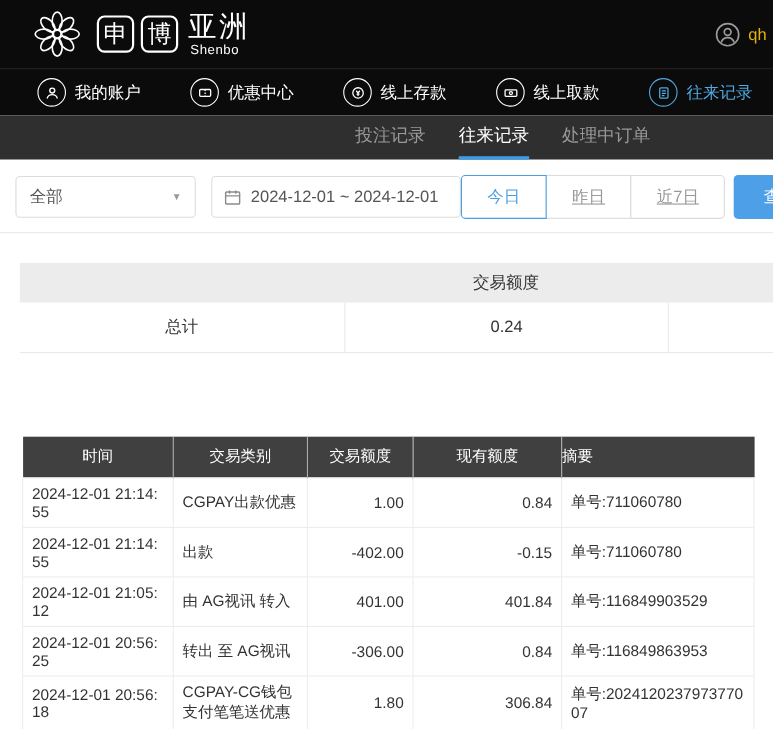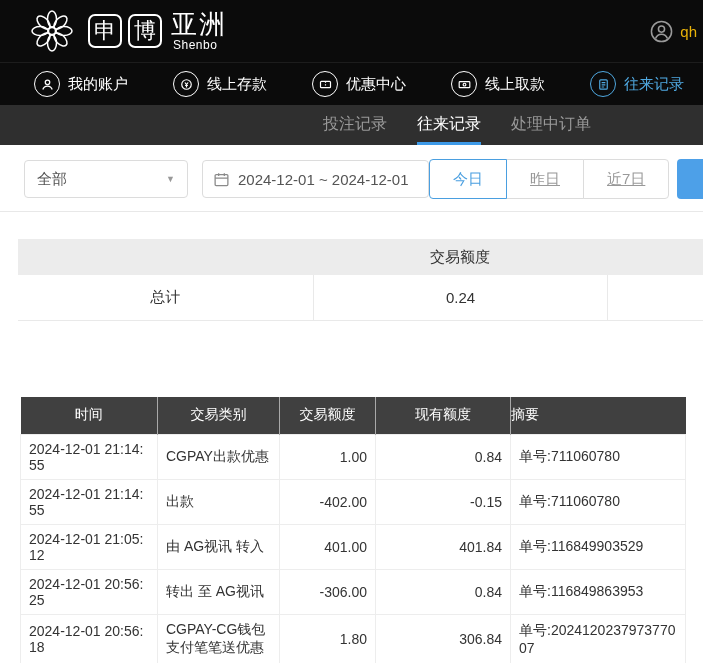--- a/index.html
+++ b/index.html
@@ -28,21 +28,21 @@
   .nav-icon svg { width:15px; height:15px; display:block; }
 
   
   .subnav { height:40px; background:#2f2f2f; display:flex; justify-content:flex-end;
     padding-right:112px; gap:30px; }
   .subnav-item { line-height:37px; font-size:16px; color:#999; border-bottom:3px solid transparent;
     cursor:pointer; white-space:nowrap; }
   .subnav-item.active { color:#fff; border-bottom-color:#3d9ae8; }
 
   
-  .filters { padding:14px 0 12px 24px; display:flex; align-items:center; border-bottom:1px solid #e8e8e8; }
+  .filters { padding:14px 0 12px 14px; display:flex; align-items:center; border-bottom:1px solid #e8e8e8; }
   .select { width:164px; height:38px; border:1px solid #dcdcdc; border-radius:4px; display:flex;
     align-items:center; padding:0 12px; color:#555; font-size:15px; cursor:pointer; flex:none; }
   .select .arrow { margin-left:auto; color:#999; font-size:9px; }
   .datebox { width:227px; height:38px; border:1px solid #dcdcdc; border-radius:4px; display:flex;
     align-items:center; gap:8px; padding:0 10px; color:#555; font-size:15px; margin-left:14px;
     cursor:pointer; flex:none; }
   .cal-icon { width:17px; height:17px; color:#8a8a8a; flex:none; }
   .btn-group { display:flex; flex:none; }
   .qbtn { height:40px; padding:0 23px; background:#fff; border:1px solid #dcdcdc; color:#999;
     font-size:15px; display:flex; align-items:center; justify-content:center; cursor:pointer; white-space:nowrap; }
@@ -133,37 +133,37 @@
             <path d="M4.5 20c1.3-4.2 4.6-5.5 7.5-5.5s6.2 1.3 7.5 5.5"></path>
           </g>
         </svg>
     </span>
     <span>我的账户</span>
   </div>
   <div class="nav-item">
     <span class="nav-icon">
       <svg viewBox="0 0 24 24">
           <g fill="none" stroke="currentColor" stroke-width="1.9">
+        <rect x="4" y="7" width="16" height="10" rx="1.5"></rect>
+            <path d="M12 7v10" stroke-dasharray="2.2 2.2"></path>
+          </g>
+        </svg>
+    </span>
+    <span>优惠中心</span>
+  </div>
+  <div class="nav-item">
+    <span class="nav-icon">
+      <svg viewBox="0 0 24 24">
+          <g fill="none" stroke="currentColor" stroke-width="1.9">
         <circle cx="12" cy="12" r="7.6"></circle>
             <path d="M9.4 8.8l2.6 3.2 2.6-3.2M12 12v4.6M9.8 13.6h4.4"></path>
           </g>
         </svg>
     </span>
     <span>线上存款</span>
-  </div>
-  <div class="nav-item">
-    <span class="nav-icon">
-      <svg viewBox="0 0 24 24">
-          <g fill="none" stroke="currentColor" stroke-width="1.9">
-        <rect x="4" y="7" width="16" height="10" rx="1.5"></rect>
-            <path d="M12 7v10" stroke-dasharray="2.2 2.2"></path>
-          </g>
-        </svg>
-    </span>
-    <span>优惠中心</span>
   </div>
   <div class="nav-item">
     <span class="nav-icon">
       <svg viewBox="0 0 24 24">
           <g fill="none" stroke="currentColor" stroke-width="1.9">
         <rect x="3.5" y="7.5" width="17" height="9.5" rx="1.2"></rect>
             <circle cx="12" cy="12.2" r="2.2"></circle>
           </g>
         </svg>
     </span>

